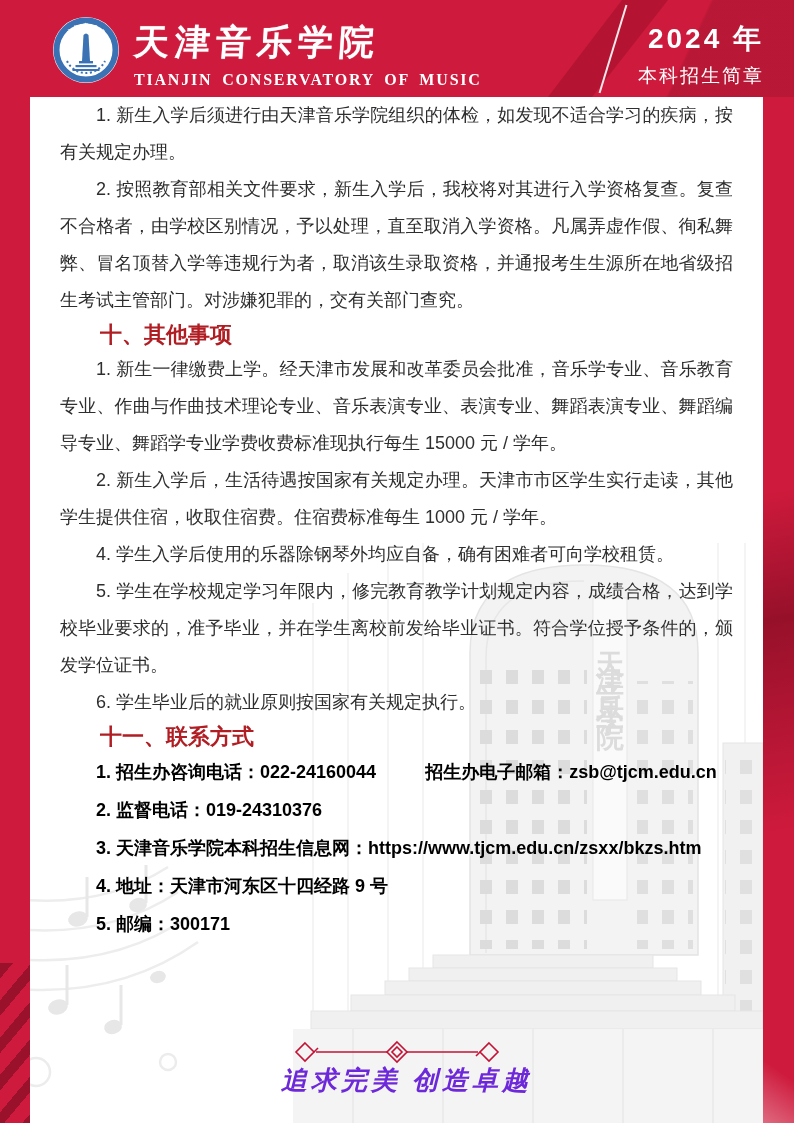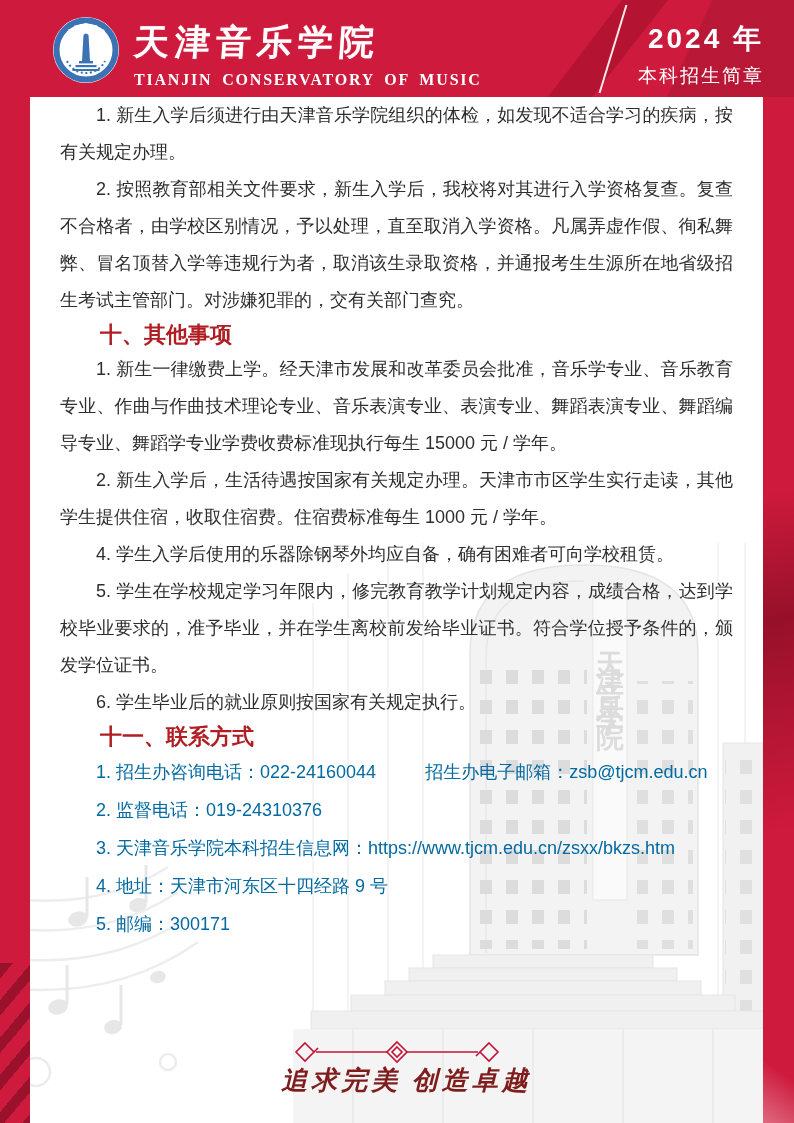--- a/index.html
+++ b/index.html
@@ -43,26 +43,26 @@
   .wm{position:absolute;pointer-events:none;}
   .wm-building{right:0;bottom:0;}
   .wm-notes{left:-12px;top:760px;}
   .text-flow{position:relative;z-index:2;}
   h2.sec{font-size:22px;line-height:32px;color:#b01d23;font-weight:700;
     margin:0;padding-left:40px;}
   .sec-gap-first{margin-top:24px;}
   .sec-gap{margin-top:12px;margin-bottom:4px;}
   p.body{font-size:18px;line-height:37px;color:#2e2e2e;margin:0;
     text-align:justify;text-indent:2em;}
-  p.contact{font-size:18px;line-height:38px;color:#0369a1;margin:0;text-indent:2em;}
+  p.contact{font-size:18px;line-height:38px;color:#000000;margin:0;text-indent:2em;font-weight:bold;}
   .contact .gap{margin-left:44px;}
   .divider{position:absolute;left:0;top:942px;width:733px;text-align:center;z-index:3;}
   .motto{position:absolute;left:0;top:966px;width:753px;text-align:center;z-index:3;
-    font-size:26px;font-weight:700;letter-spacing:4px;color:#7f1d1d;
-    font-family:Liberation Serif, serif;font-style:italic;}
+    font-size:26px;font-weight:700;letter-spacing:4px;color:#6d28d9;
+    font-family:Liberation Sans, sans-serif;font-style:italic;}
 </style>
 </head>
 <body>
 
 <div class="page">
 
   <div class="accent accent-header-wedge"></div>
   <div class="accent accent-top-right"></div>
   <div class="accent accent-right-sweep"></div>
   <div class="accent accent-left-stripes"></div>

